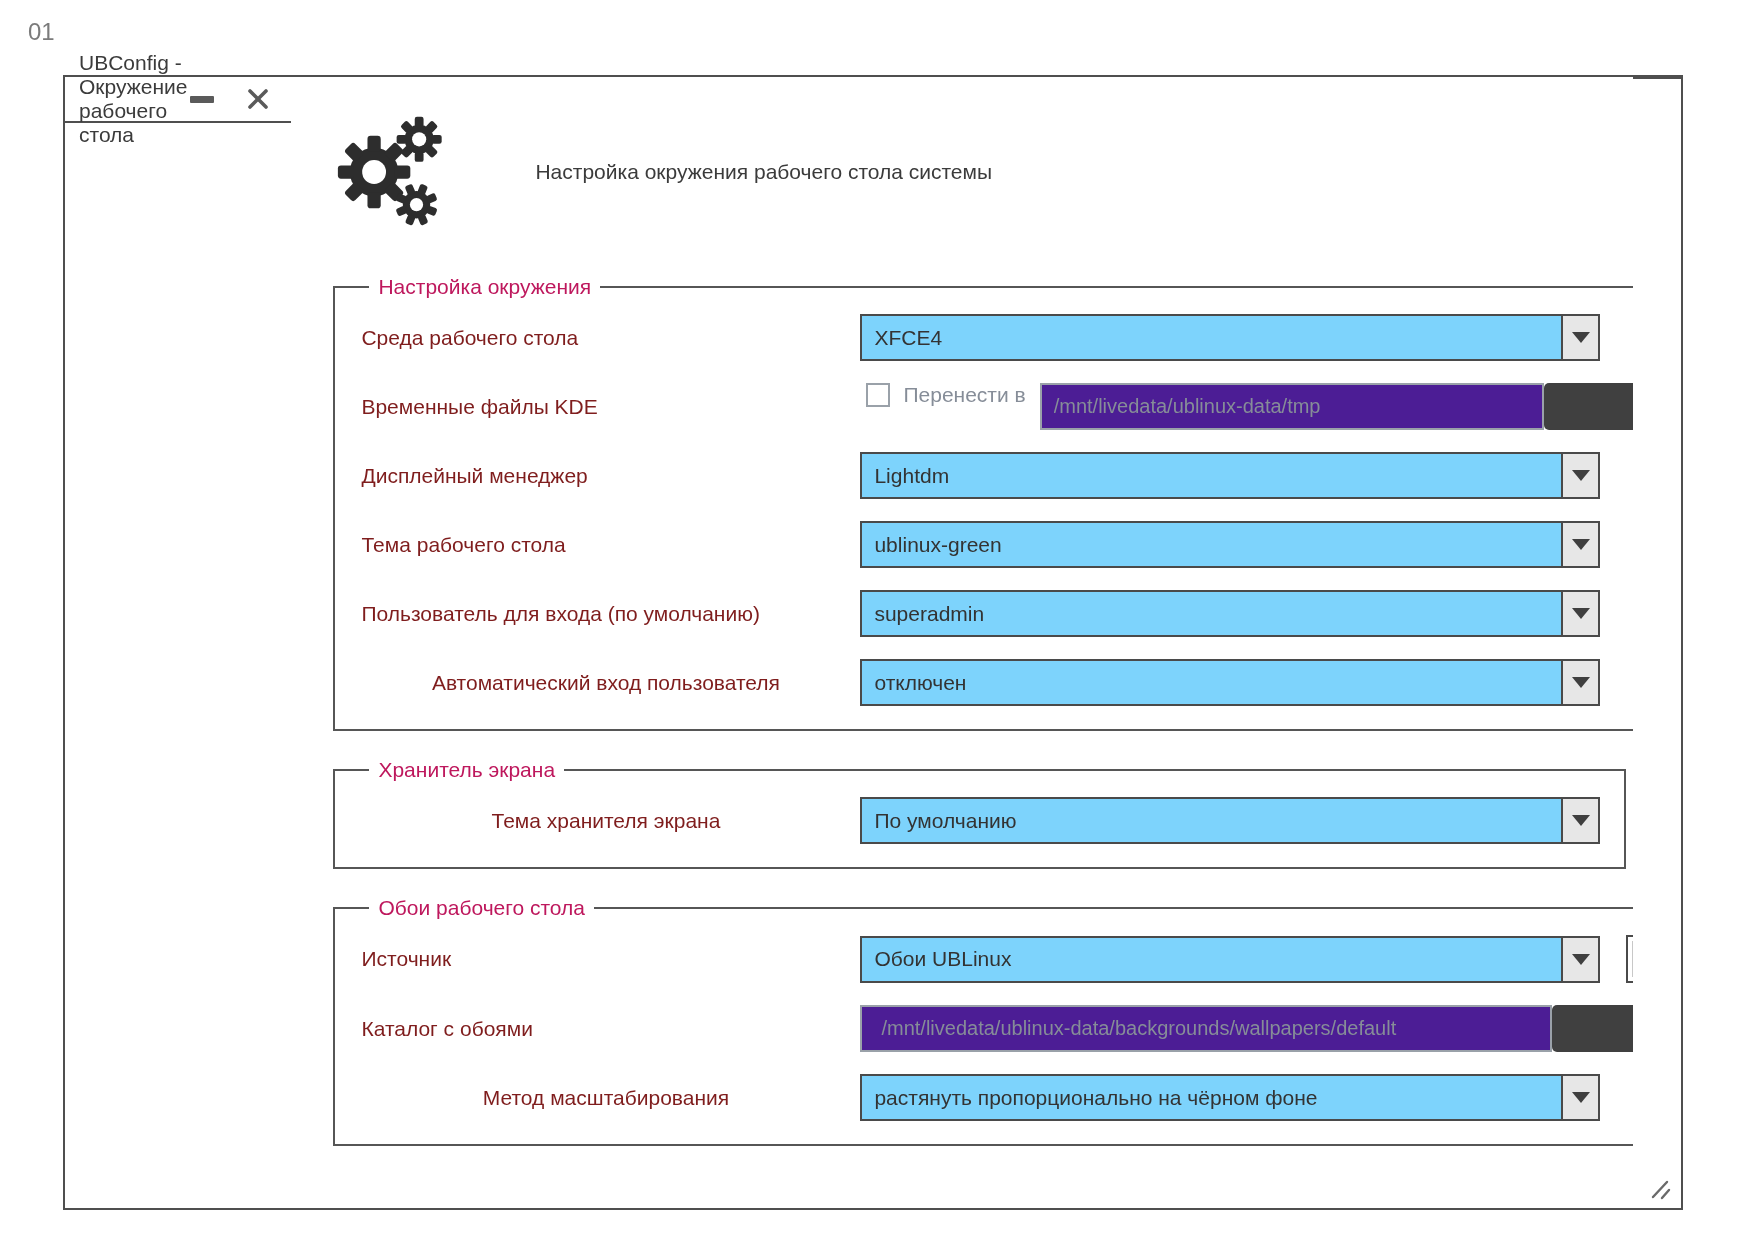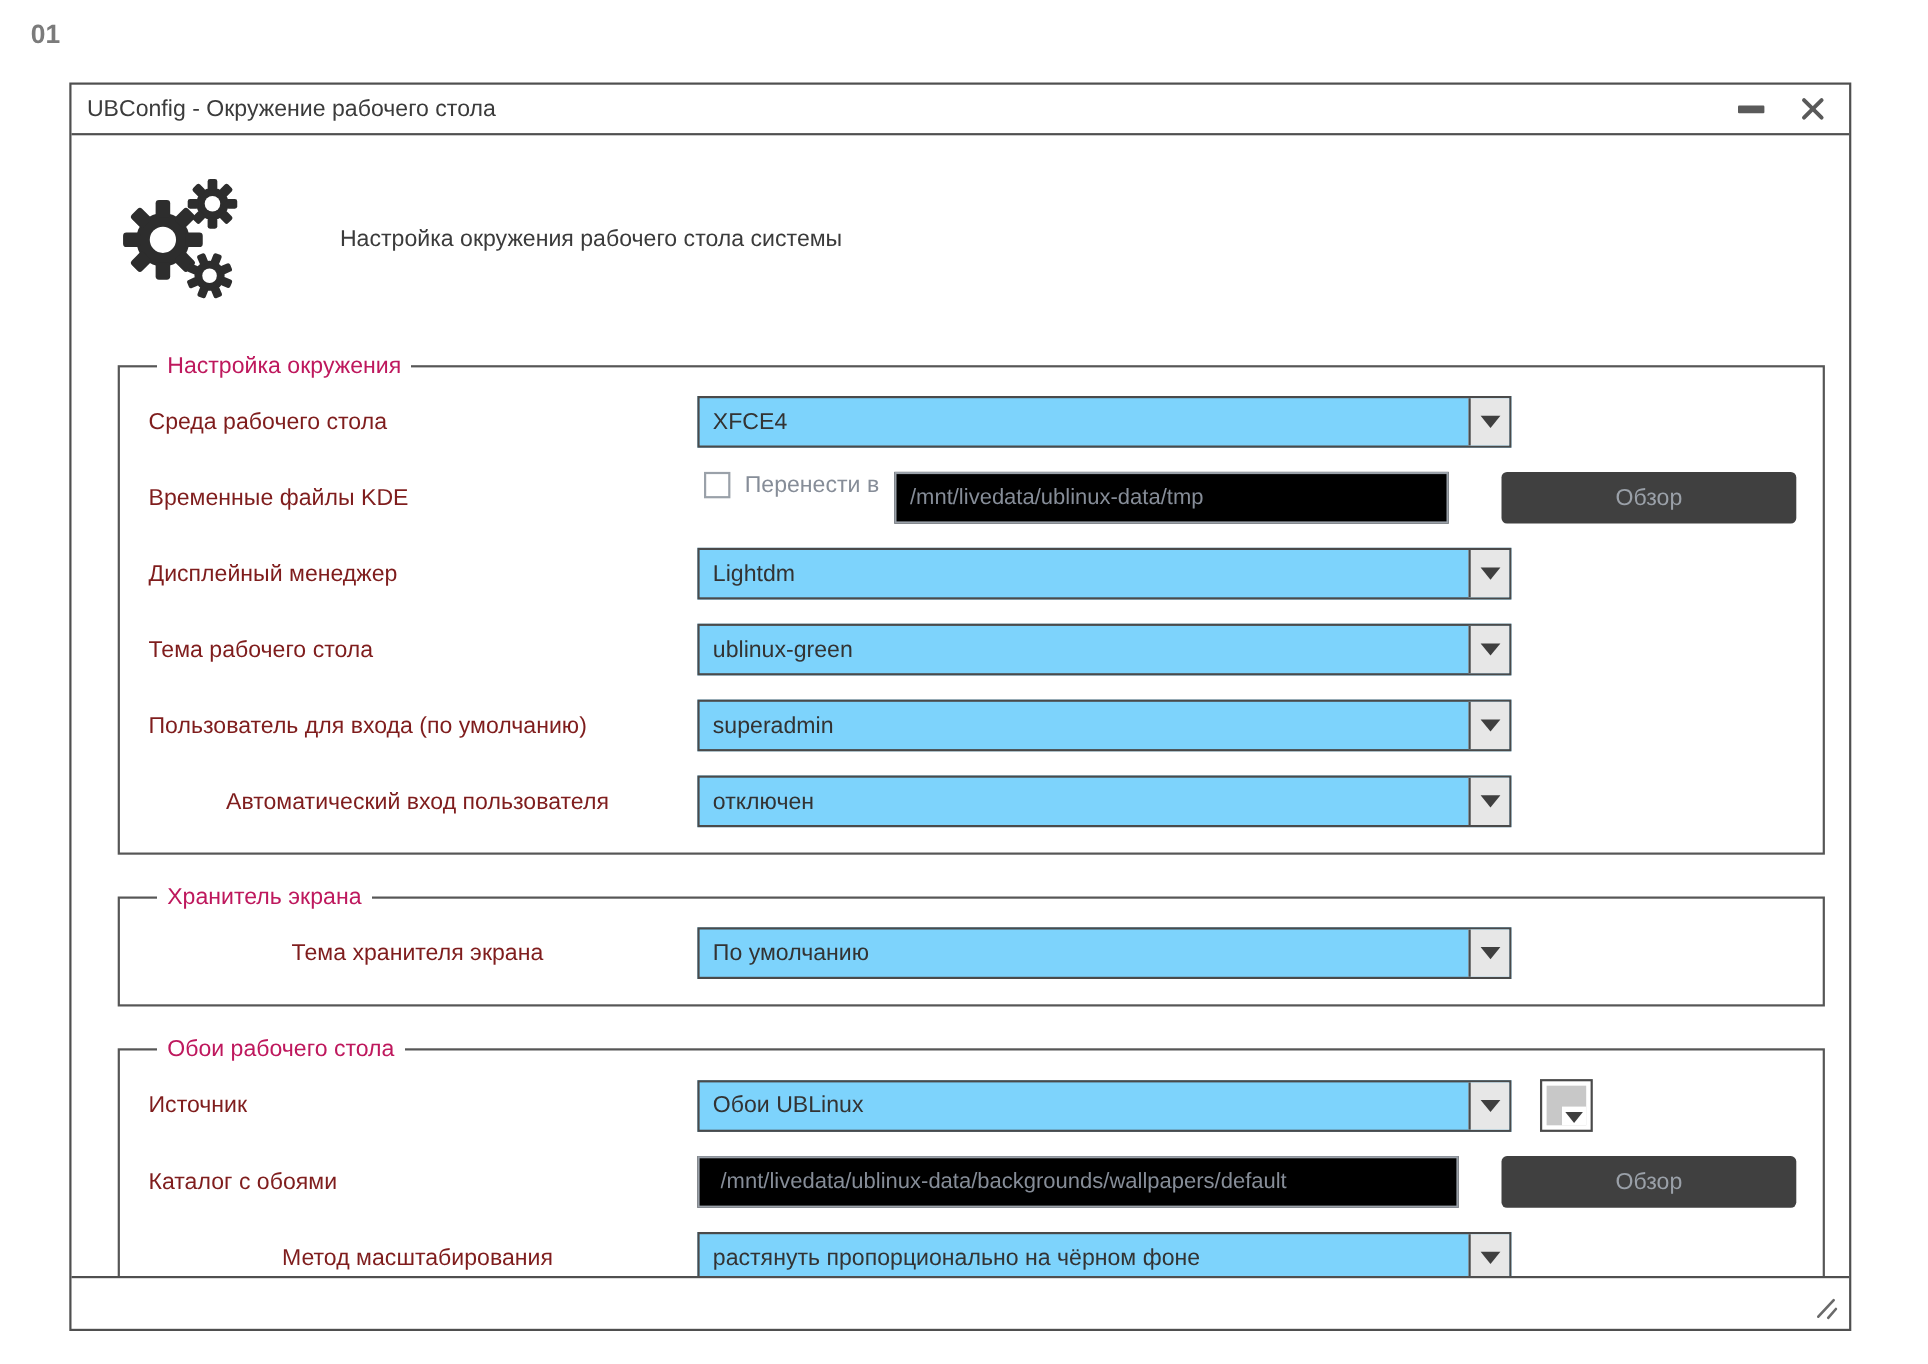--- a/index.html
+++ b/index.html
@@ -1,22 +1,22 @@
 <!DOCTYPE html>
 <html><head>
 <meta charset="utf-8">
 <style>
   html,body{margin:0;padding:0;background:#ffffff;width:1753px;height:1240px;
     font-family:"Liberation Sans","DejaVu Sans",sans-serif;-webkit-font-smoothing:antialiased;}
   *{box-sizing:border-box;}
 
-  .page-label{position:absolute;left:28px;top:18px;font-size:24px;font-weight:bold;color:#7b7b7b;}
+  .page-label{position:absolute;left:28px;top:18px;font-size:24px;font-weight:normal;color:#7b7b7b;}
 
   .app-window{position:absolute;left:63px;top:75px;width:1620px;height:1135px;
-    background:#ffffff;border:2px solid #4f4f4f;display:flex;flex-direction:column;}
+    background:#ffffff;border:2px solid #4f4f4f;display:flex;flex-direction:row;}
 
   
   .titlebar{height:46px;flex:0 0 46px;border-bottom:2px solid #4f4f4f;display:flex;
     align-items:center;padding:0 18px 0 14px;}
   .window-title{flex:1;font-size:21px;color:#3b3b3b;}
   .win-btn{background:none;border:none;padding:0;margin:0;display:flex;align-items:center;
     justify-content:center;width:30px;height:30px;cursor:default;}
   .minimize-glyph{width:24px;height:7px;background:#5a5a5a;border-radius:1px;}
   .win-gap{width:26px;}
 
@@ -37,21 +37,21 @@
   
   .combo{display:flex;width:740px;height:47px;border:2px solid #4a4a4a;background:#7dd3fc;cursor:default;}
   .combo-value{flex:1;display:flex;align-items:center;padding:0 12px;font-size:21px;color:#333333;
     white-space:nowrap;overflow:hidden;}
   .combo-arrow{flex:0 0 37px;border-left:2px solid #4a4a4a;background:#e7e7e7;display:flex;
     align-items:center;justify-content:center;}
   .tri-down{width:0;height:0;border-left:9px solid transparent;border-right:9px solid transparent;
     border-top:11px solid #3f3f3f;}
 
   
-  .text-input{height:47px;border:2px solid #9aa1a9;background:#000000;color:#868d98;font-size:20px;
+  .text-input{height:47px;border:2px solid #9aa1a9;background:#4c1d95;color:#868d98;font-size:20px;
     padding:0 12px;font-family:inherit;}
 
   
   .btn-browse{margin-left:auto;width:268px;height:47px;background:#404040;border:none;border-radius:5px;
     color:#9aa0a8;font-size:21px;font-family:inherit;cursor:default;}
 
   
   .checkbox{width:24px;height:24px;border:2px solid #9aa1a9;background:#fff;flex:0 0 24px;margin-left:6px;}
   .checkbox-label{margin:0 14px 0 13px;font-size:21px;color:#868d98;white-space:nowrap;}
 

